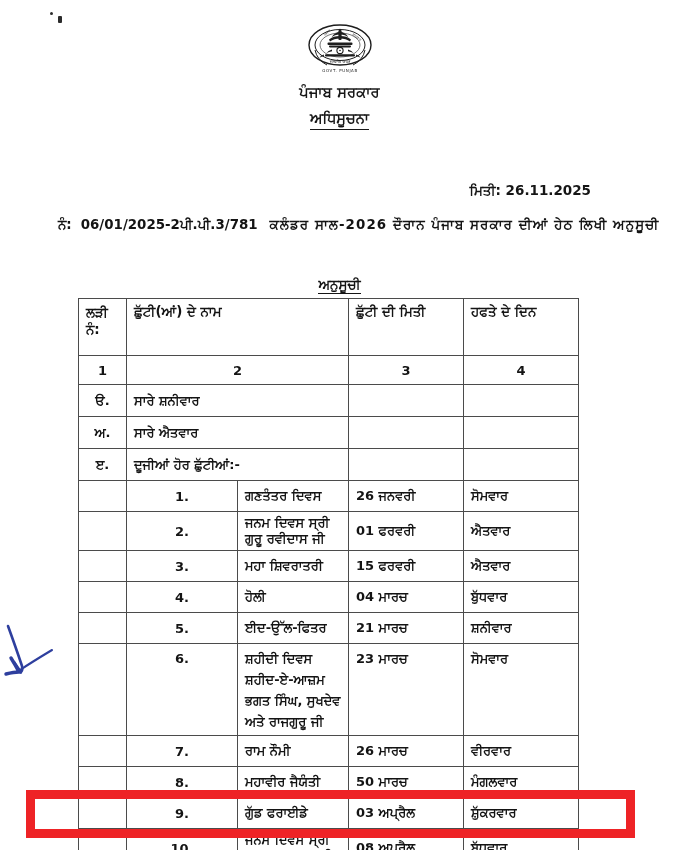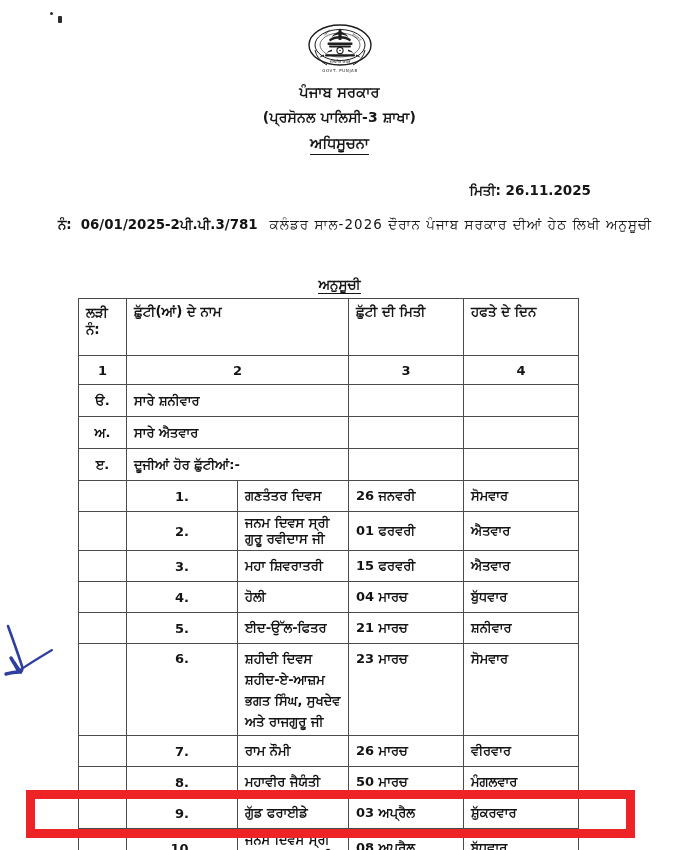--- a/index.html
+++ b/index.html
@@ -88,21 +88,21 @@
   }
   .para-row1 {
     display: flex;
     align-items: baseline;
     white-space: nowrap;
   }
   .para-no-label { font-weight: 700; }
   .para-no-value { font-weight: 700; margin-left: 9px; }
   .para-rest {
     margin-left: 12px;
-    font-weight: 400;
+    font-weight: 700;
     letter-spacing: 1.1px;
   }
   .para-row2 {
     font-weight: 600;
     letter-spacing: .3px;
     margin-top: 2px;
   }
 
   
   .sched-caption {
@@ -218,21 +218,20 @@
         <path d="M58 28 q-2 10 -12 15" fill="none" stroke="#1d1d1d" stroke-width="1"></path>
         <text x="18" y="14" font-size="3.6" fill="#2a2a2a" transform="rotate(-42 18 14)" font-family="'DejaVu Sans', sans-serif">ਪੰਜਾਬ</text>
         <text x="45" y="13" font-size="3.6" fill="#2a2a2a" transform="rotate(38 45 13)" font-family="'DejaVu Sans', sans-serif">ਸਰਕਾਰ</text>
         <text x="33" y="49.5" font-size="4" text-anchor="middle" fill="#1d1d1d" font-family="'DejaVu Sans', sans-serif" letter-spacing=".6">GOVT. PUNJAB</text>
       </svg>
     </div>
   </div>
 
   <div class="head-block">
     <div class="head-line">ਪੰਜਾਬ ਸਰਕਾਰ</div>
-    <div class="head-line sub">(ਪ੍ਰਸੋਨਲ ਪਾਲਿਸੀ-3 ਸ਼ਾਖਾ)</div>
     <div class="head-notif">ਅਧਿਸੂਚਨਾ</div>
   </div>
 
   <div class="date-line">
     <span>ਮਿਤੀ:</span>
     <span>26.11.2025</span>
   </div>
 
   <div class="body-para">
     <div class="para-row1">

